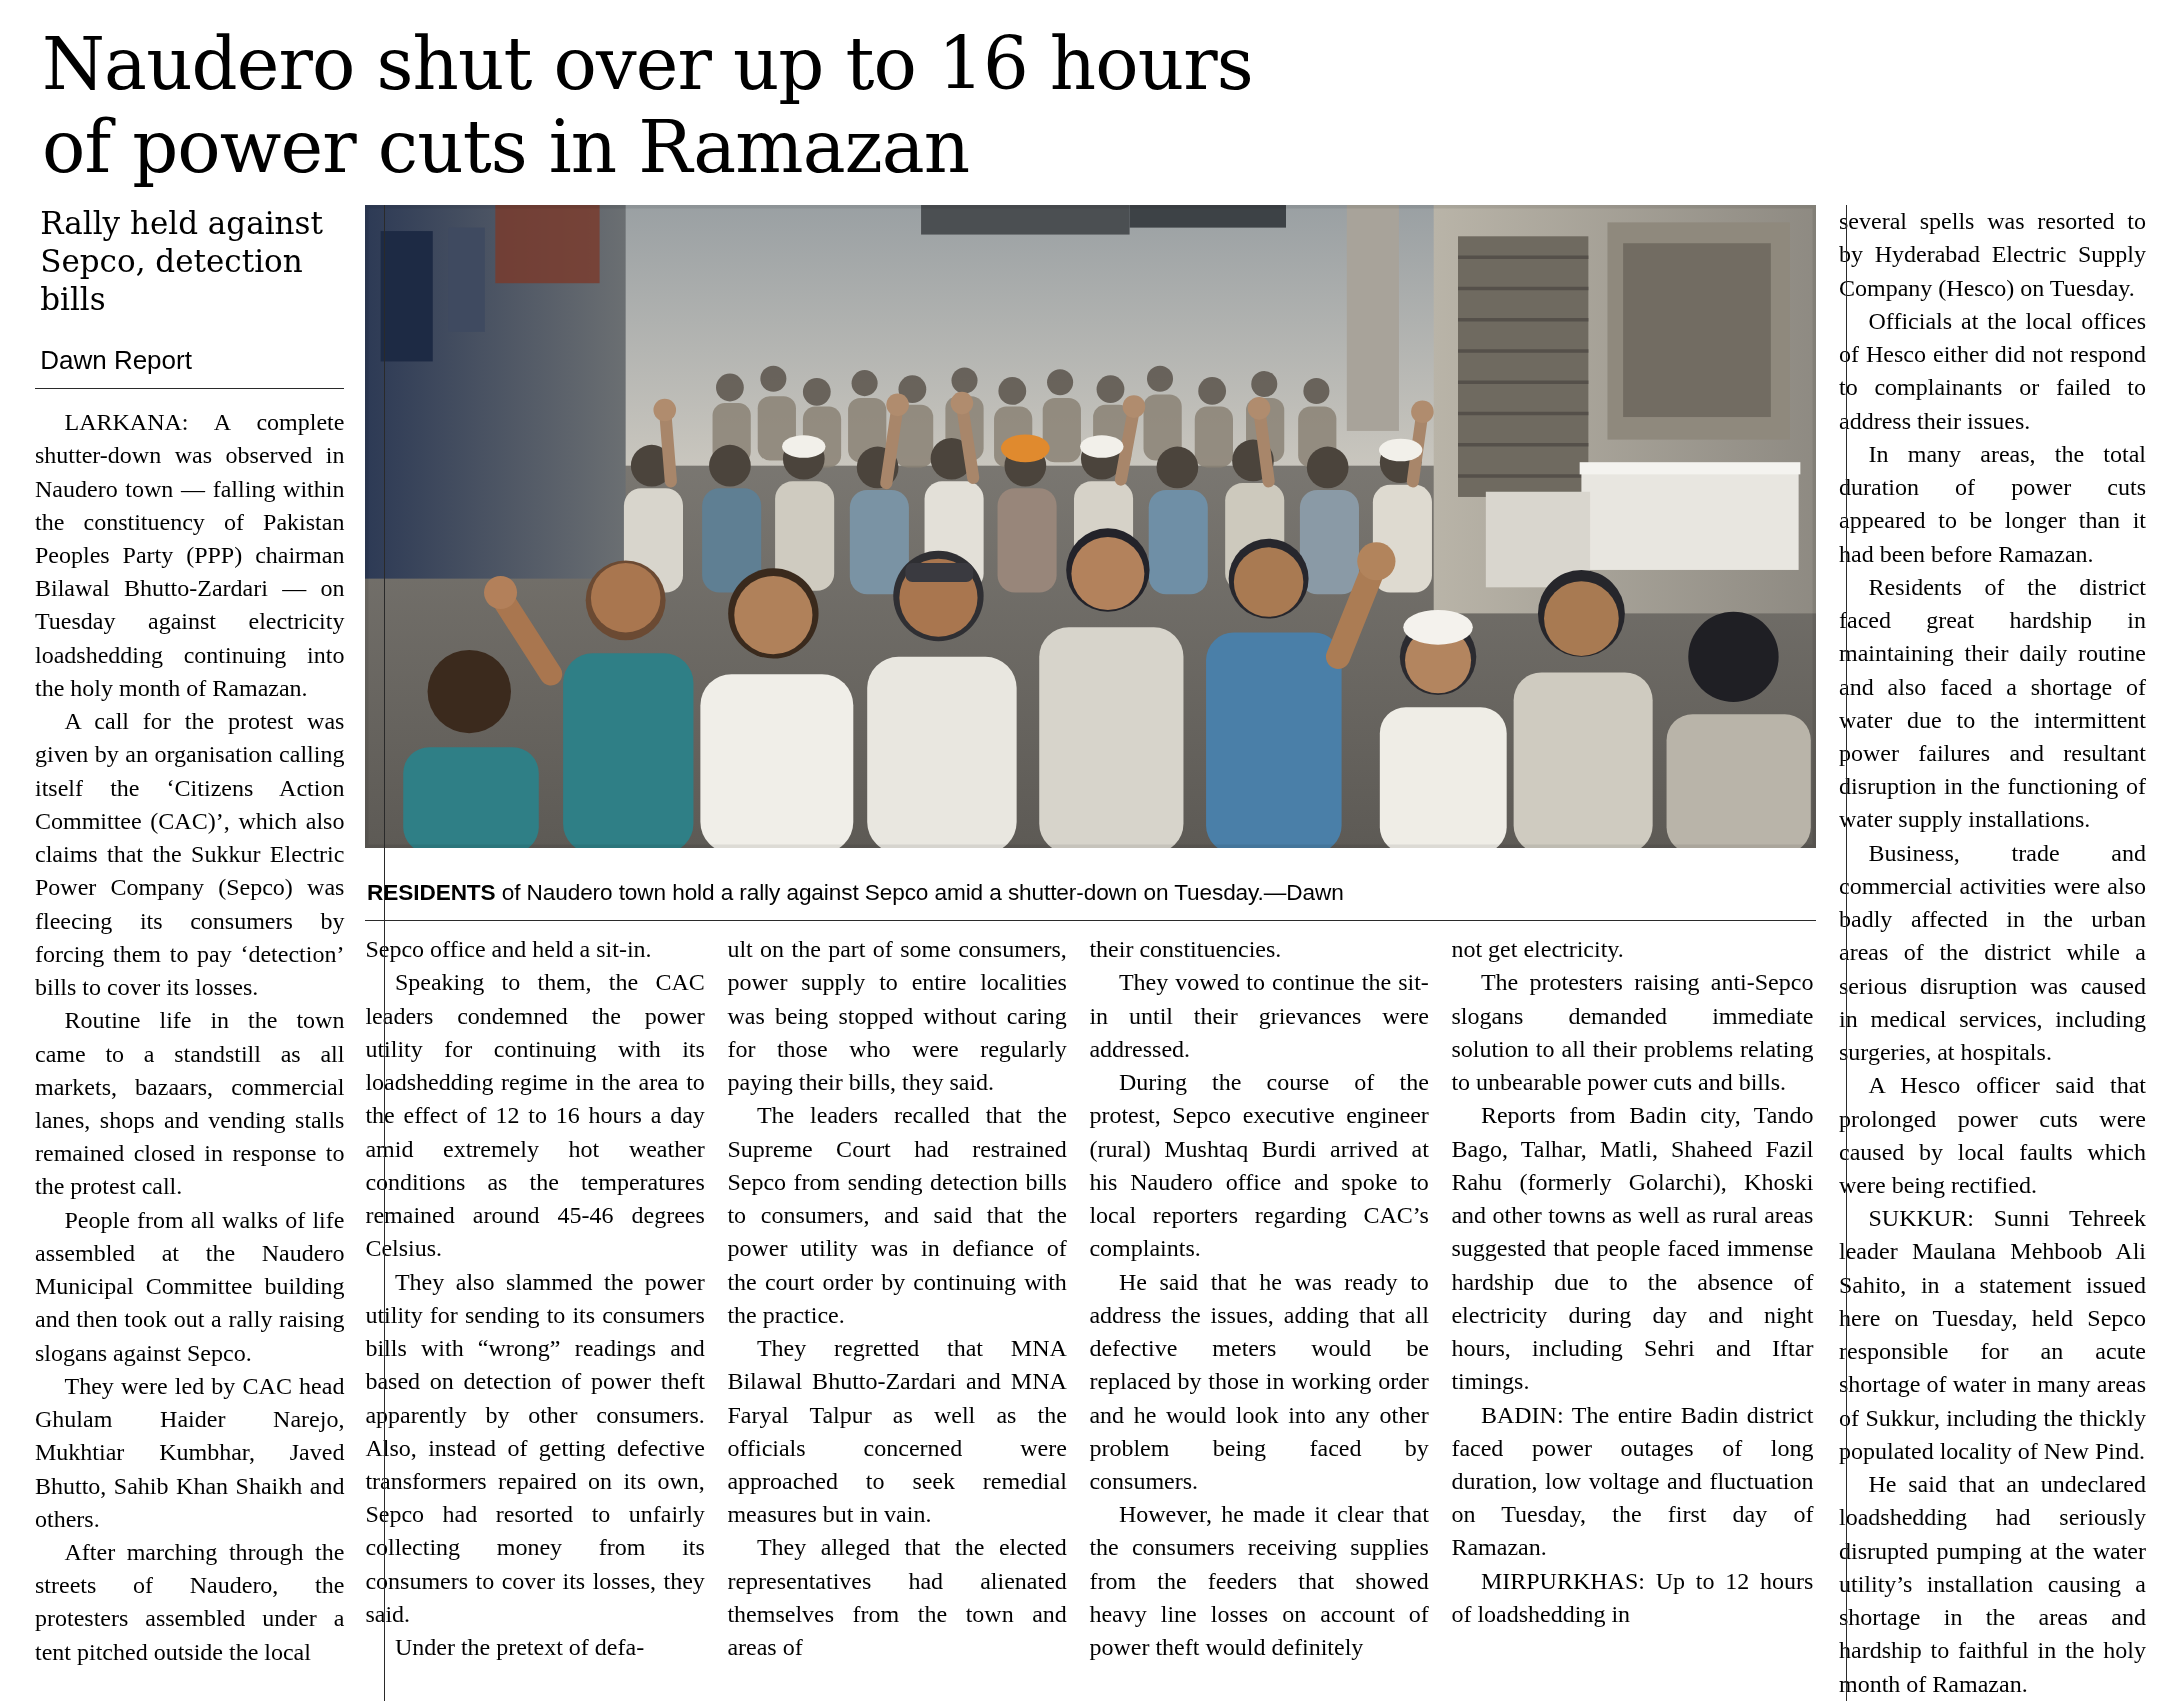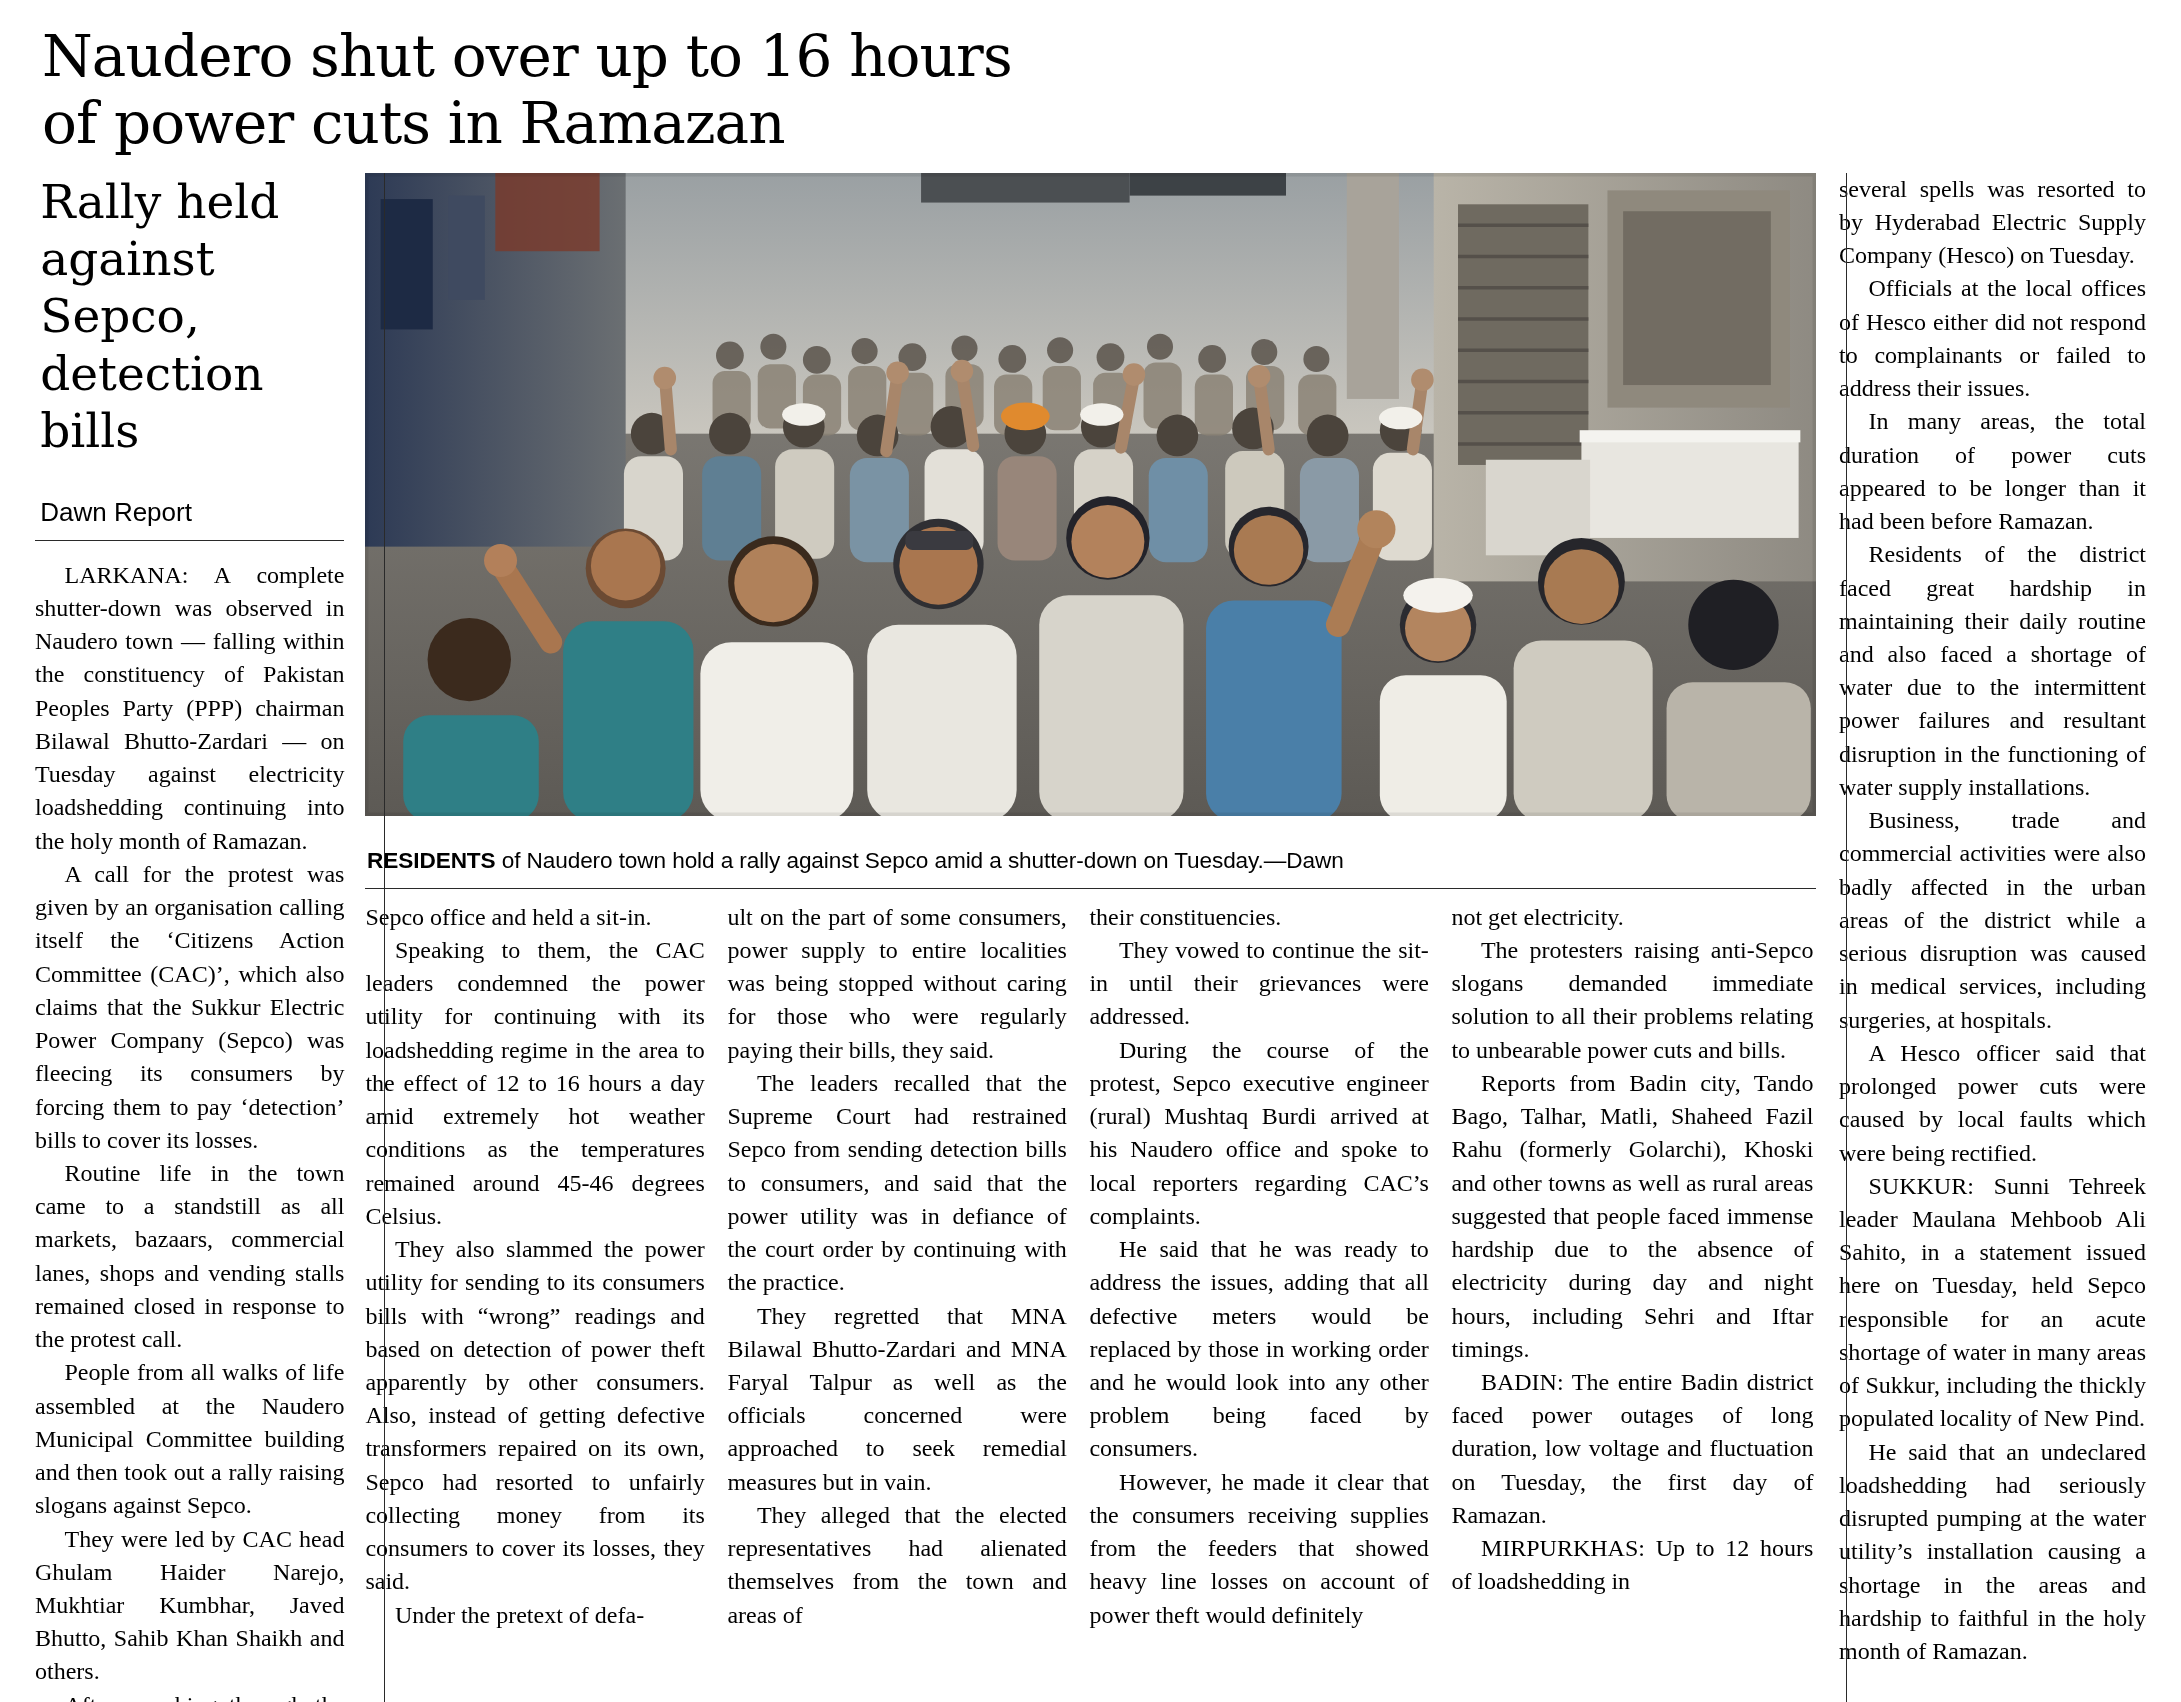--- a/index.html
+++ b/index.html
@@ -19,21 +19,21 @@
     width: 2181px;
     height: 1702px;
     box-sizing: border-box;
     padding: 22.6px 35px 0 35px;
   }
 
   
   .headline {
     font-family: "DejaVu Serif", serif;
     font-weight: 400;
-    font-size: 58px;
+    font-size: 72px;
     line-height: 1.16;
     letter-spacing: -0.9px;
     margin: 0 0 15.6px 0;
     padding-left: 7px;
   }
   .headline .line {
     display: block;
     white-space: nowrap;
   }
 
@@ -48,23 +48,23 @@
   .col {
     box-sizing: border-box;
   }
   .col-1 { width: 349px; padding-right: 21px; }
   .col-mid { width: 1451px; }
   .col-last { width: 348px; padding-left: 22.6px; }
 
   
   .kicker {
     font-family: "DejaVu Serif", serif;
-    font-size: 47px;
+    font-size: 31px;
     line-height: 1.22;
-    margin: 0 0 38px 0;
+    margin: 0 0 26px 0;
     padding-left: 5.2px;
     font-weight: 400;
   }
   .byline {
     font-family: "Liberation Sans", sans-serif;
     font-size: 26px;
     padding-left: 5.2px;
     padding-bottom: 12px;
     border-bottom: 1.7px solid #2a2a2a;
     margin-bottom: 17.4px;

